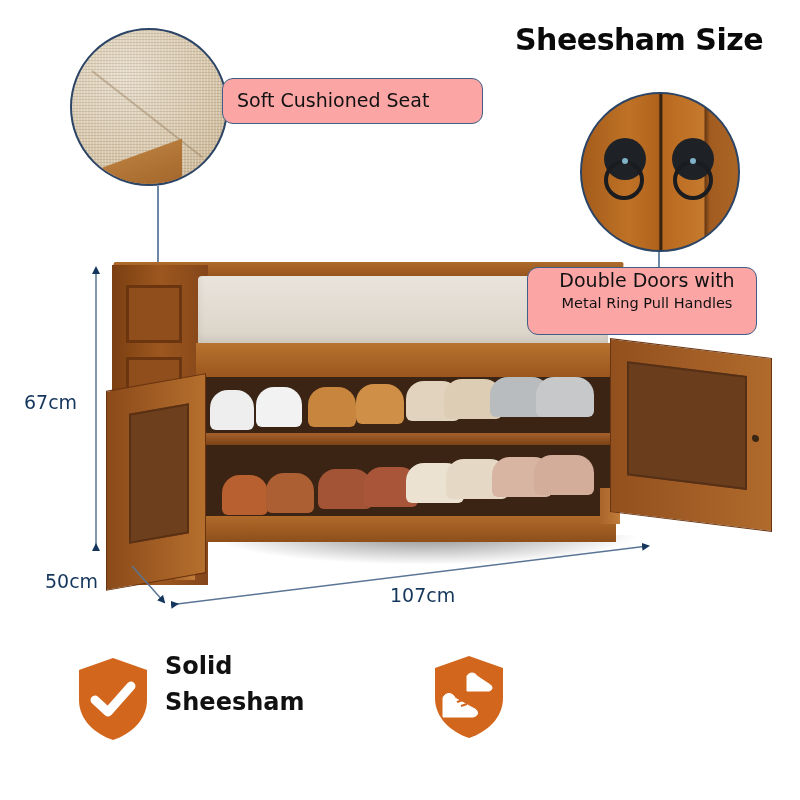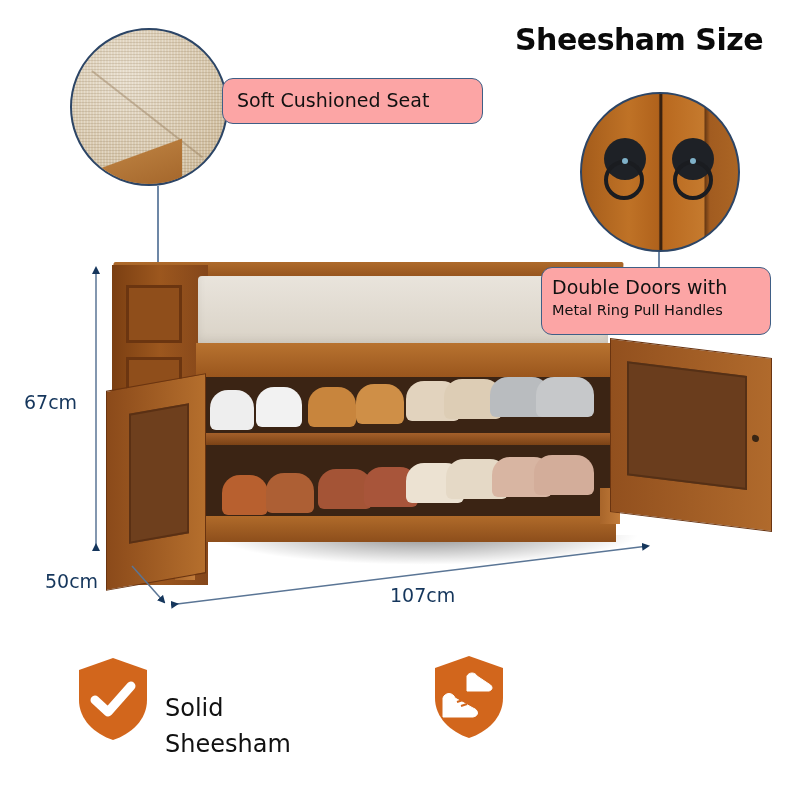--- a/index.html
+++ b/index.html
@@ -7,21 +7,21 @@
   body { position: relative; font-family: "DejaVu Sans", "Liberation Sans", sans-serif; color: #111; }
 
   .abs { position: absolute; }
 
   
   .title { left: 515px; top: 22px; font-size: 30px; font-weight: bold; letter-spacing: -0.5px; color: #0a0a0a; }
 
   
   .callout { background: #fca5a5; border: 1.6px solid #3f5f86; border-radius: 11px; color: #111; }
   .callout-seat { left: 222px; top: 78px; width: 261px; height: 46px; font-size: 19px; padding: 10px 0 0 14px; }
-  .callout-doors { left: 541px; top: 267px; width: 230px; height: 68px; padding: 7px 0 0 10px; }
+  .callout-doors { left: 527px; top: 267px; width: 230px; height: 68px; padding: 0 0 0 10px; text-align: center; }
   .callout-doors .l1 { font-size: 19px; line-height: 24px; }
   .callout-doors .l2 { font-size: 14.5px; line-height: 22px; }
 
   
   .circle { border-radius: 50%; border: 2px solid #2c4566; overflow: hidden; }
   .circle-seat { left: 70px; top: 28px; width: 158px; height: 158px;
     background:
       repeating-linear-gradient(0deg, rgba(120,95,60,0.18) 0 1px, transparent 1px 3px),
       repeating-linear-gradient(90deg, rgba(255,255,255,0.25) 0 1px, transparent 1px 3px),
       radial-gradient(circle at 35% 30%, #e6dccb 0%, #d6c6ab 60%, #c6b08c 100%); }
@@ -57,21 +57,21 @@
   .shadow { left: 210px; top: 535px; width: 430px; height: 30px; background: radial-gradient(ellipse at 50% 0%, rgba(0,0,0,0.45), rgba(0,0,0,0) 70%); }
 
   
   .dim { color: #15365c; font-weight: normal; font-size: 19px; }
   .dim-h { left: 24px; top: 391px; }
   .dim-d { left: 45px; top: 570px; }
   .dim-w { left: 390px; top: 584px; }
 
   
   .feature-text { font-size: 24px; line-height: 36px; color: #111; }
-  .f1-text { left: 165px; top: 690px; }
+  .f1-text { left: 165px; top: 648px; font-weight: bold; }
   .f2-text { left: 522px; top: 661px; }
   .shield { width: 72px; height: 86px; }
 </style>
 </head>
 <body>
 
 <div class="abs title">Sheesham Size</div>
 
 <div class="abs circle circle-seat">
   <div class="seam1"></div>

